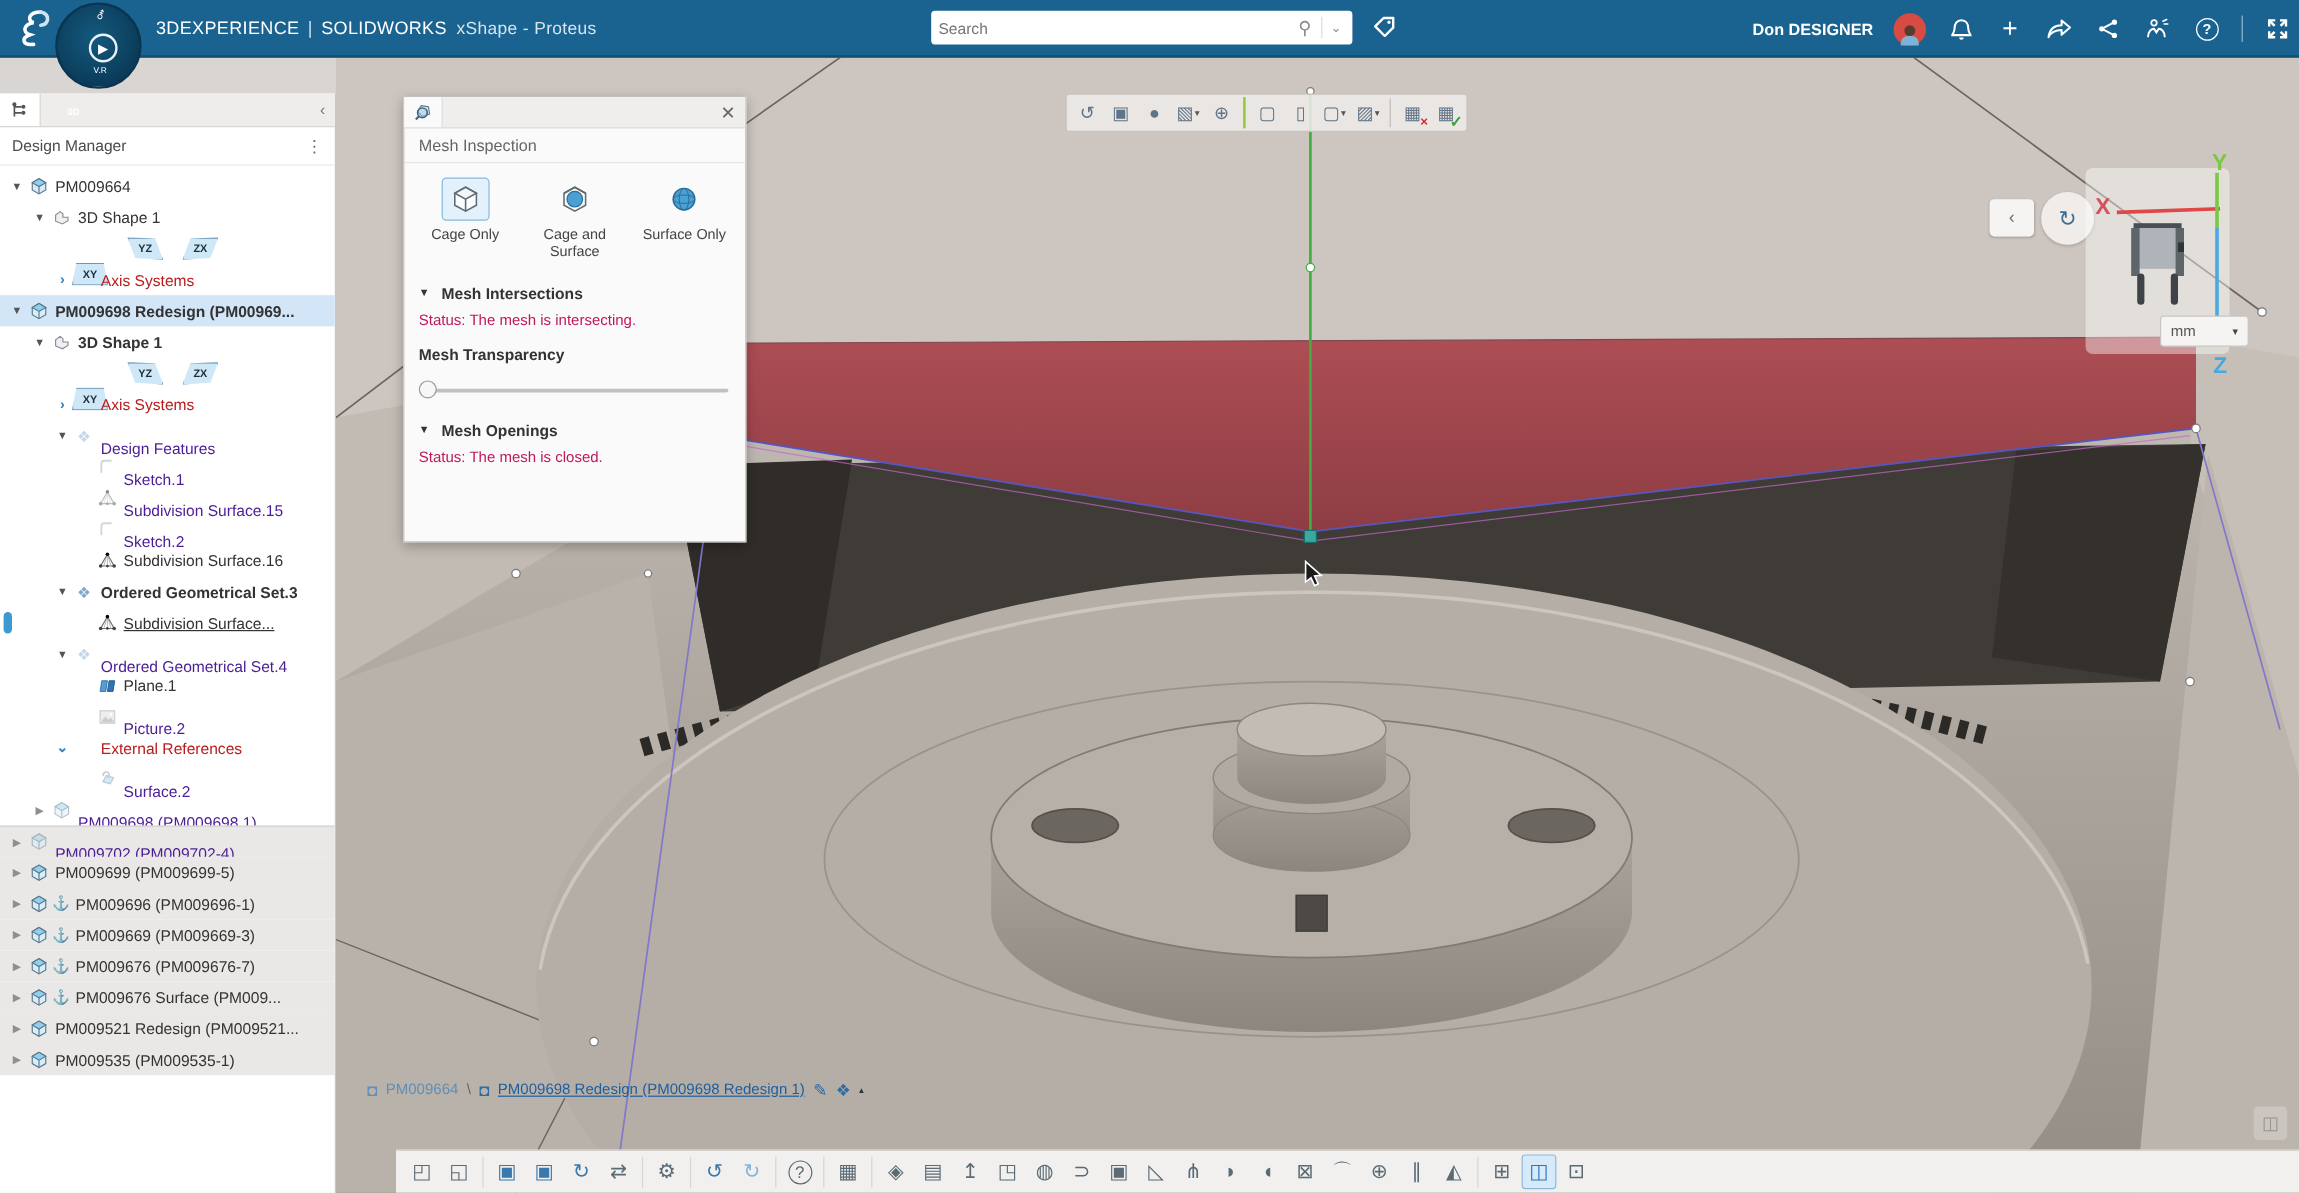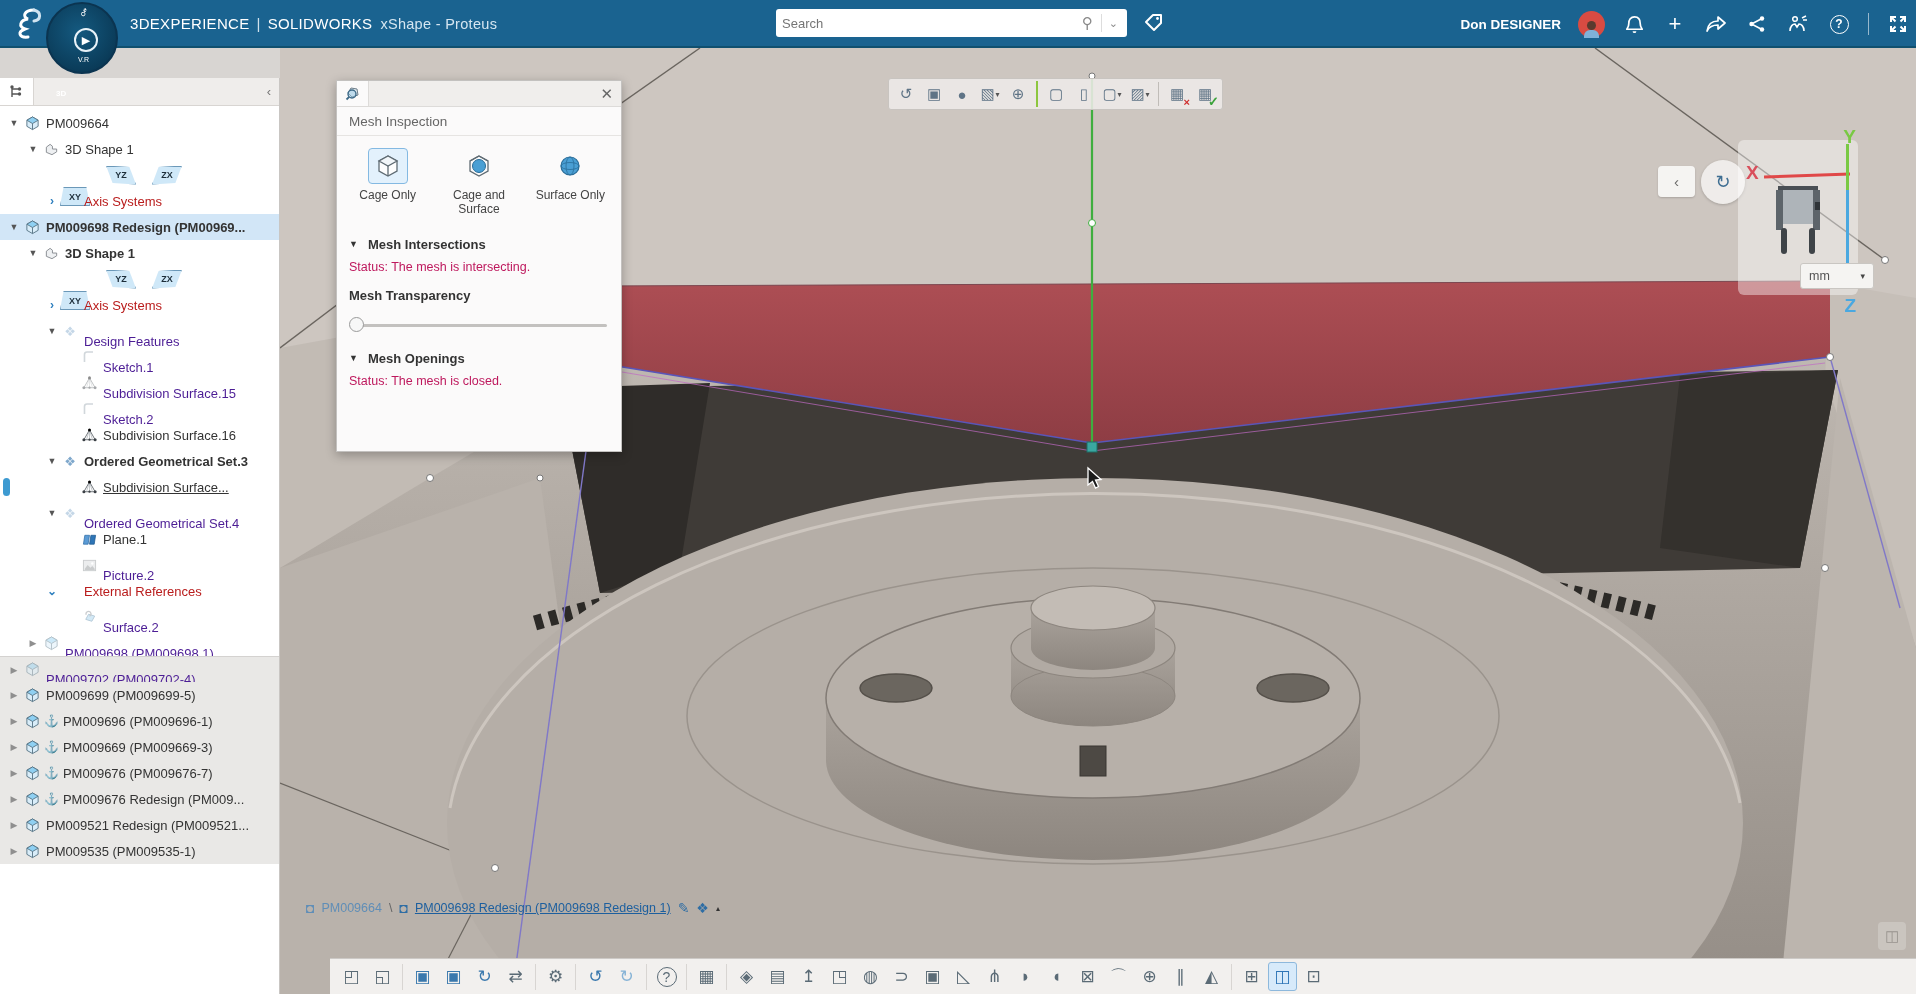--- a/index.html
+++ b/index.html
@@ -400,20 +400,24 @@
     <div class="lp-tab">
       <svg width="16" height="16" viewBox="0 0 16 16">
           <path d="M3 3 V13 M3 5 H9 M3 10 H9" stroke="#555" stroke-width="1.4" fill="none"></path>
           <circle cx="3" cy="3" r="1.7" fill="#555"></circle>
           <circle cx="10.5" cy="5" r="1.7" fill="#555"></circle>
           <circle cx="10.5" cy="10" r="1.7" fill="#555"></circle>
         </svg>
     </div>
     <span class="lp-collapse">‹</span>
   </div>
+  <div class="lp-header">
+    <span class="lp-title">Design Manager</span>
+    <span class="kebab">⋮</span>
+  </div>
   <div class="treewrap" id="treeWrap">
       <div class="trow">
         <span style="width: 6px; flex: 0 0 auto;"></span>
         <span class="tarr">▼</span>
         <span class="ticon">
           <svg width="15" height="15" viewBox="0 0 16 16">
             <path d="M8 1 14 4.5 V11 L8 14.5 2 11 V4.5 Z" fill="#d9edf9" stroke="#5a7687" stroke-width="1"></path>
             <path d="M8 1 2 4.5 8 8 14 4.5 Z" fill="#8fd0f2" stroke="#5a7687" stroke-width="1"></path>
             <path d="M8 8 V14.5" stroke="#5a7687"></path>
           </svg>
@@ -687,21 +691,21 @@
         <span style="width: 6px; flex: 0 0 auto;"></span>
         <span class="tarr col">▶</span>
         <span class="ticon">
           <svg width="15" height="15" viewBox="0 0 16 16">
             <path d="M8 1 14 4.5 V11 L8 14.5 2 11 V4.5 Z" fill="#d9edf9" stroke="#5a7687" stroke-width="1"></path>
             <path d="M8 1 2 4.5 8 8 14 4.5 Z" fill="#8fd0f2" stroke="#5a7687" stroke-width="1"></path>
             <path d="M8 8 V14.5" stroke="#5a7687"></path>
           </svg>
         </span>
         <span style="color: rgb(138, 144, 150); font-size: 12px; margin-left: 2px;">⚓</span>
-        <span class="tlabel">PM009676 Redesign (PM009...</span>
+        <span class="tlabel">PM009676 Surface (PM009...</span>
       </div>
       <div class="trow band">
         <span style="width: 6px; flex: 0 0 auto;"></span>
         <span class="tarr col">▶</span>
         <span class="ticon">
           <svg width="15" height="15" viewBox="0 0 16 16">
             <path d="M8 1 14 4.5 V11 L8 14.5 2 11 V4.5 Z" fill="#d9edf9" stroke="#5a7687" stroke-width="1"></path>
             <path d="M8 1 2 4.5 8 8 14 4.5 Z" fill="#8fd0f2" stroke="#5a7687" stroke-width="1"></path>
             <path d="M8 8 V14.5" stroke="#5a7687"></path>
           </svg>

